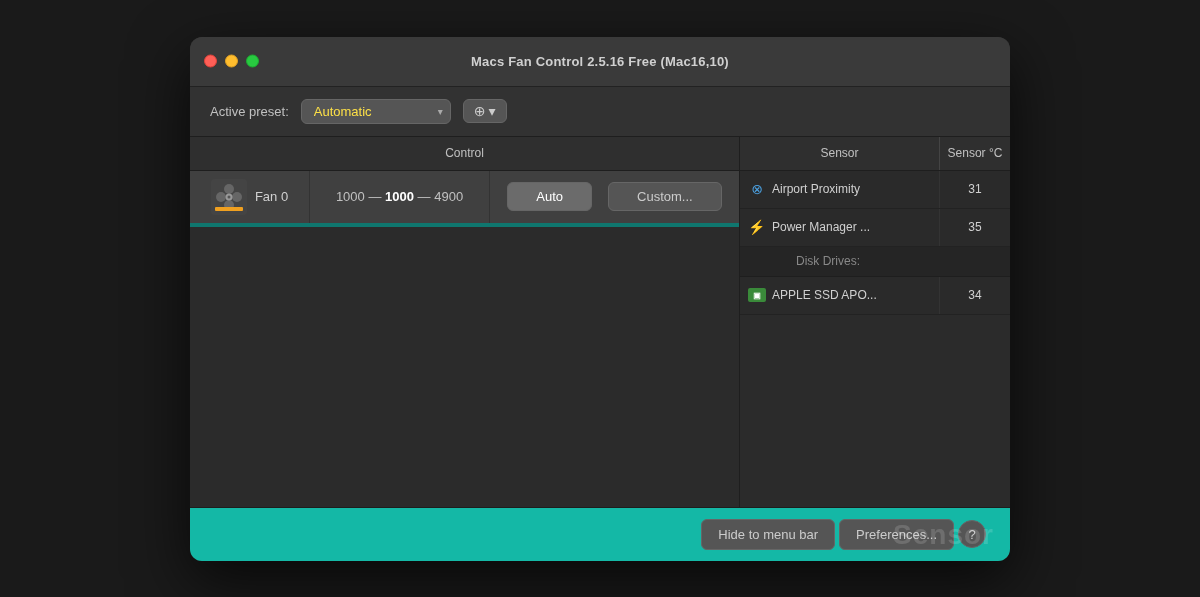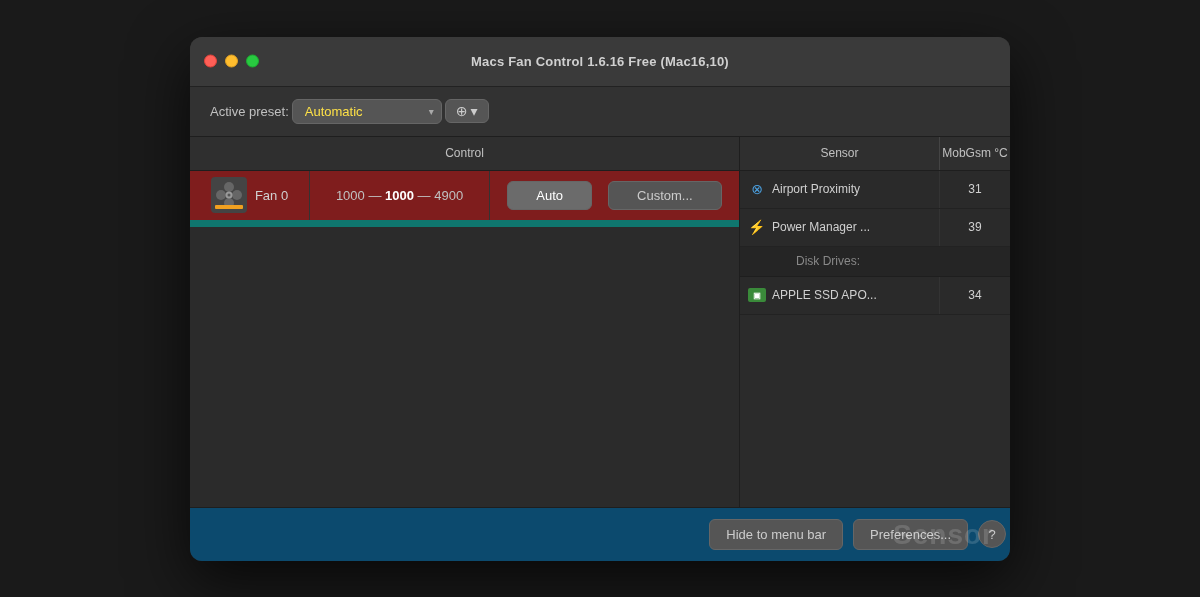--- a/index.html
+++ b/index.html
@@ -51,21 +51,21 @@
       font-size: 13px;
       font-weight: 600;
       letter-spacing: 0.2px;
     }
     
     .toolbar {
       background: #323232;
       padding: 12px 20px;
       display: flex;
       align-items: center;
-      gap: 3px;
+      gap: 12px;
       border-bottom: 1px solid #1e1e1e;
     }
     .toolbar-label {
       color: #c0c0c0;
       font-size: 13px;
     }
     .preset-dropdown {
       background: #555;
       border: 1px solid #666;
       border-radius: 6px;
@@ -155,22 +155,22 @@
       height: 100%;
       display: flex;
       align-items: center;
       justify-content: center;
     }
     
     .fan-row {
       display: flex;
       align-items: center;
       height: 56px;
-      background: #7f1d1d;
-      border-bottom: 7px solid #0f766e;
+      background: #404040;
+      border-bottom: 4px solid #0f766e;
     }
     .fan-icon-cell {
       width: 120px;
       display: flex;
       align-items: center;
       justify-content: center;
       gap: 8px;
       border-right: 1px solid #333;
       height: 100%;
     }
@@ -320,27 +320,27 @@
       border-radius: 2px;
       display: flex;
       align-items: center;
       justify-content: center;
       font-size: 8px;
       color: #fff;
       font-weight: bold;
     }
     
     .footer {
-      background: #0c4a6e;
+      background: #14b8a6;
       height: 54px;
       display: flex;
       align-items: center;
       justify-content: flex-end;
-      padding: 0 4px;
-      gap: 10px;
+      padding: 0 24px;
+      gap: 4px;
       border-top: 1px solid #1e1e1e;
     }
     .footer-btn {
       background: #555;
       border: 1px solid #666;
       border-radius: 6px;
       color: #ccc;
       font-size: 13px;
       padding: 7px 16px;
       cursor: pointer;
@@ -383,21 +383,21 @@
 <body>
 
 <div class="window">
 
   <div class="title-bar">
     <div class="traffic-lights">
       <div class="traffic-light tl-close"></div>
       <div class="traffic-light tl-minimize"></div>
       <div class="traffic-light tl-maximize"></div>
     </div>
-    <span class="title-text">Macs Fan Control 1.6.16 Free (Mac16,10)</span>
+    <span class="title-text">Macs Fan Control 2.5.16 Free (Mac16,10)</span>
   </div>
 
   <div class="toolbar">
     <span class="toolbar-label">Active preset:</span>
     <div class="dropdown-wrapper">
       <select class="preset-dropdown">
         <option>Automatic</option>
       </select>
       <span class="dropdown-arrow">▾</span>
     </div>
@@ -442,37 +442,37 @@
           <button class="control-btn active">Auto</button>
           <button class="control-btn">Custom...</button>
         </div>
       </div>
     </div>
 
     <div class="sensors-panel">
 
       <div class="sensors-header-row">
         <div class="sensors-col-sensor">Sensor</div>
-        <div class="sensors-col-value">MobGsm °C</div>
+        <div class="sensors-col-value">Sensor °C</div>
       </div>
 
       <div class="sensor-row">
         <div class="sensor-icon-name">
           <span class="sensor-icon wifi-icon">⊗</span>
           <span class="sensor-name">Airport Proximity</span>
         </div>
         <div class="sensor-value">31</div>
       </div>
 
       <div class="sensor-row">
         <div class="sensor-icon-name">
           <span class="sensor-icon bolt-icon">⚡</span>
           <span class="sensor-name">Power Manager ...</span>
         </div>
-        <div class="sensor-value">39</div>
+        <div class="sensor-value">35</div>
       </div>
 
       <div class="sensor-category">
         <span class="sensor-category-label">Disk Drives:</span>
       </div>
 
       <div class="sensor-row">
         <div class="sensor-icon-name">
           <div class="ssd-icon">▣</div>
           <span class="sensor-name">APPLE SSD APO...</span>

